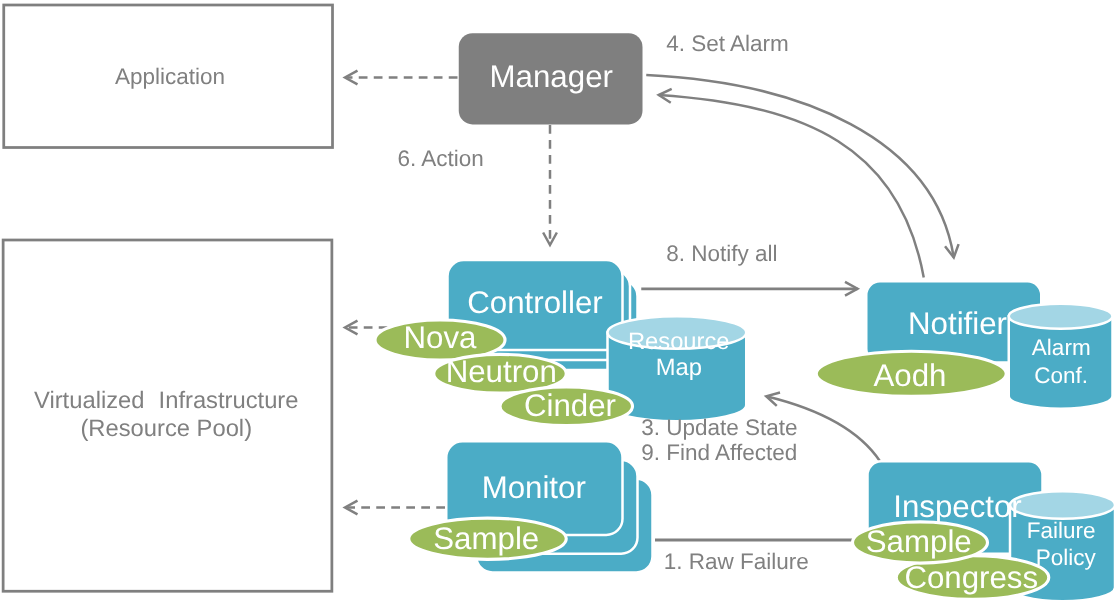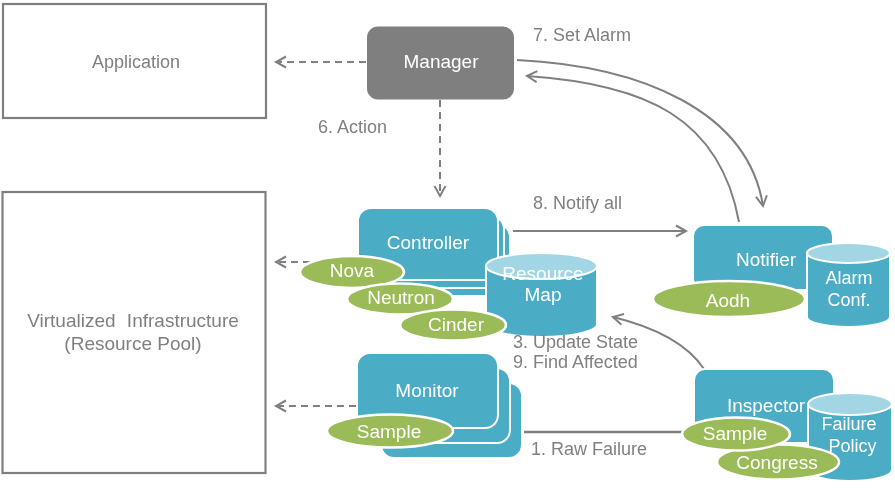--- a/index.html
+++ b/index.html
@@ -6,21 +6,21 @@
   .stage {
     position:relative; width:895px; height:489px; background:#ffffff;
     font-family:"Liberation Sans", sans-serif; overflow:hidden;
   }
   svg.layer { position:absolute; left:0; top:0; }
   .lbl {
     position:absolute; transform:translate(-50%,-50%);
     white-space:nowrap; text-align:center;
   }
   .gray  { color:#808080; font-size:18px; }
-  .white { color:#ffffff; font-size:19px; }
+  .white { color:#ffffff; font-size:25px; }
   .step  {
     position:absolute; color:#808080; font-size:18px;
     white-space:nowrap; line-height:20px;
   }
   .vi-lbl    { font-size:19px; line-height:23px; }
   .vi-line1  { display:block; word-spacing:6px; }
   .vi-line2  { display:block; }
   .cyl-lbl   { line-height:21px; font-size:19px; }
   .cyl-lbl-sm{ line-height:22px; font-size:18px; }
   .line      { display:block; }
@@ -107,20 +107,20 @@
   </div>
 
   <div class="lbl white" style="left:352px;top:271px;">Nova</div>
   <div class="lbl white" style="left:401px;top:298px;">Neutron</div>
   <div class="lbl white" style="left:456px;top:325px;">Cinder</div>
   <div class="lbl white" style="left:728px;top:301px;">Aodh</div>
   <div class="lbl white" style="left:389px;top:432px;">Sample</div>
   <div class="lbl white" style="left:735px;top:434px;">Sample</div>
   <div class="lbl white" style="left:777px;top:463px;">Congress</div>
 
-  <div class="step" style="left:533px;top:25px;">7. Set Alarm</div>
+  <div class="step" style="left:533px;top:25px;">4. Set Alarm</div>
   <div class="step" style="left:318px;top:117px;">6. Action</div>
   <div class="step" style="left:533px;top:193px;">8. Notify all</div>
   <div class="step" style="left:513px;top:332px;">3. Update State</div>
   <div class="step" style="left:513px;top:352px;">9. Find Affected</div>
   <div class="step" style="left:531px;top:439px;">1. Raw Failure</div>
 
 </div>
 
 </body></html>

